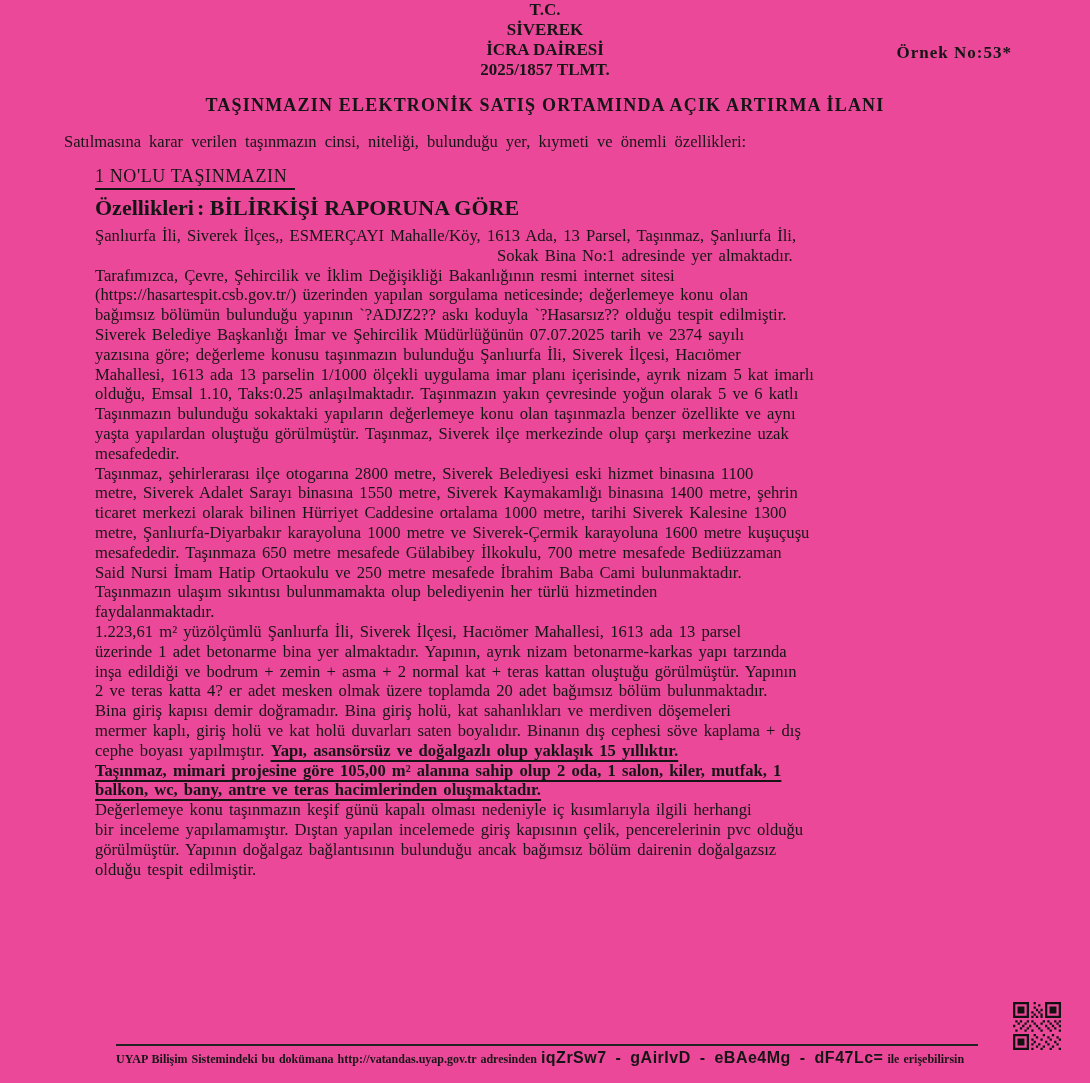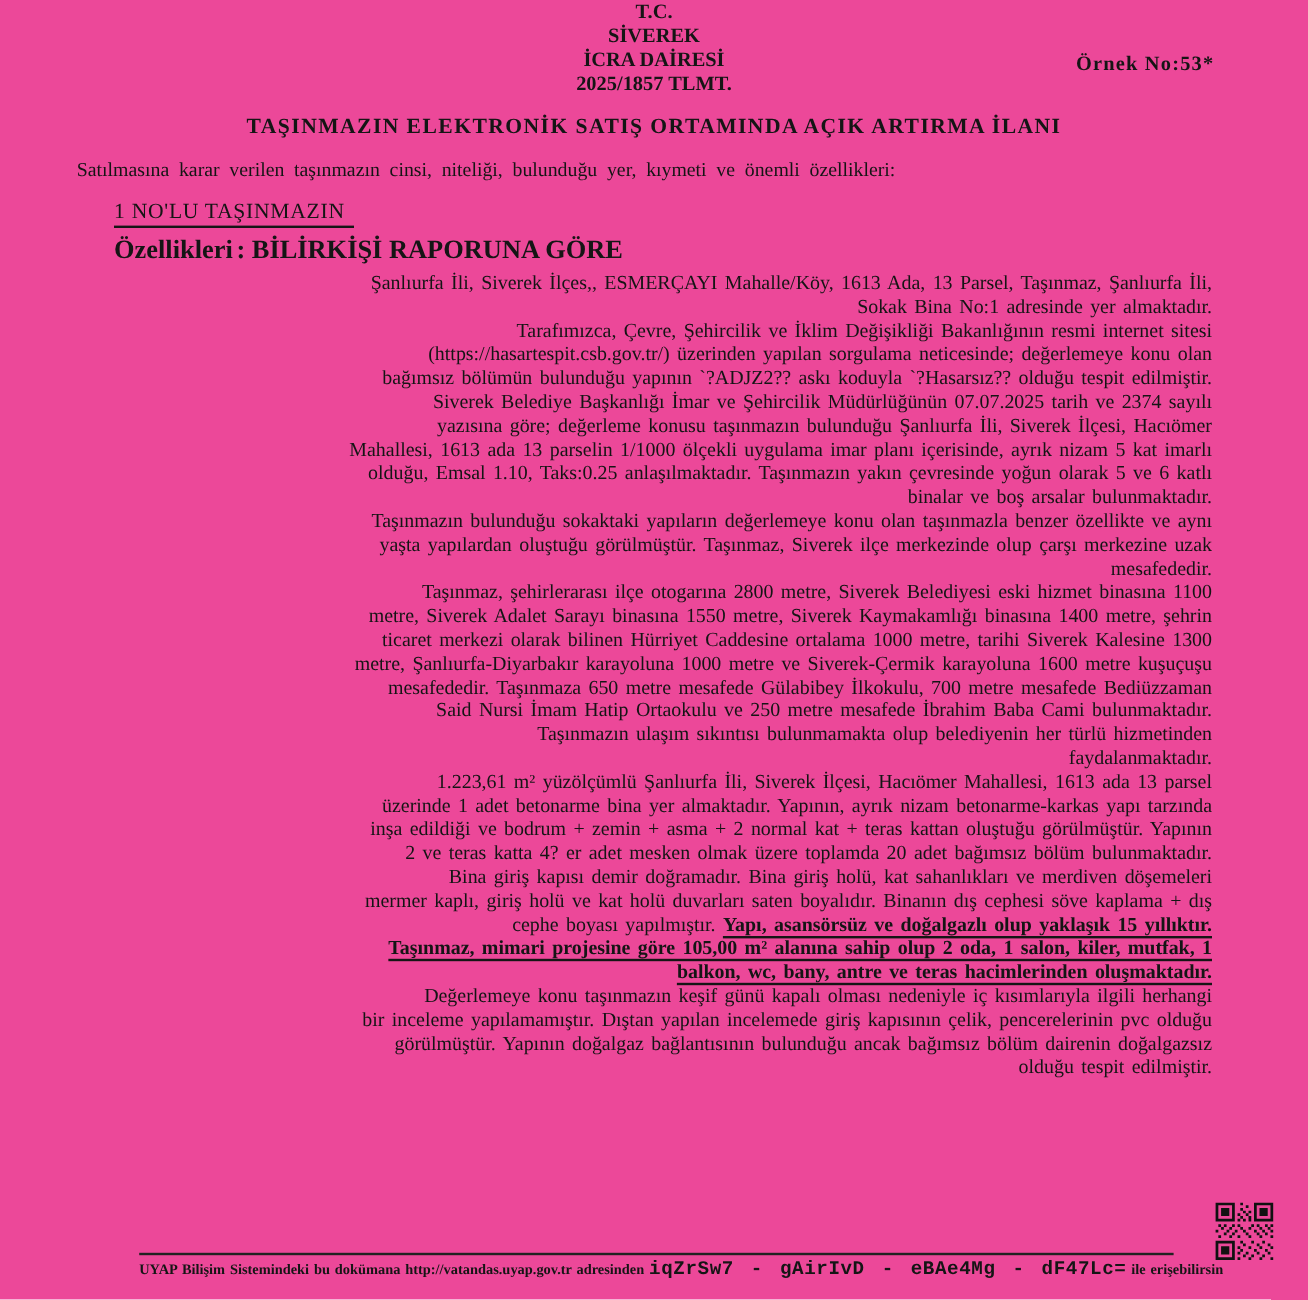--- a/index.html
+++ b/index.html
@@ -24,38 +24,37 @@
     margin:16px 70px 0 64px;font-size:16.5px;
     word-spacing:4px;white-space:nowrap;
   }
   .section{margin:14px 0 0 95px;font-size:18px;font-weight:400;letter-spacing:0.6px;}
   .section .ul{border-bottom:2.5px solid #151515;padding-right:8px;padding-bottom:2px;}
   .features{margin:8px 0 0 95px;font-size:22px;font-weight:700;}
   .features .lbl{display:inline-block;width:102px;}
   .body-lines{
     margin:5px 80px 0 95px;font-size:16.6px;line-height:19.8px;
     word-spacing:2px;
-    text-align:right;
   }
   .line{white-space:nowrap;}
   .line.indent{padding-left:402px;}
   .line.emphasis,.emph{
     font-weight:700;text-decoration:underline;
     text-decoration-thickness:2px;text-underline-offset:4px;
   }
   .footer-rule{
     position:absolute;left:116px;width:862px;top:1044px;
     border-top:2.5px solid #222222;
   }
   .footer{
     position:absolute;left:116px;top:1049px;font-size:12px;
     font-weight:700;white-space:nowrap;word-spacing:1px;
   }
   .footer .code{
-    font-family:Liberation Mono, monospace;font-size:16px;
+    font-family:Liberation Sans, sans-serif;font-size:16px;
     font-weight:700;letter-spacing:0.5px;word-spacing:4px;
   }
   .qr{position:absolute;right:28px;top:1002px;width:50px;height:48px;}
 </style>
 </head>
 <body>
 
 <div class="page">
 
   <div class="ornek">Örnek No:53*</div>
@@ -82,21 +81,20 @@
   <div class="body-lines">
       <div class="line normal">Şanlıurfa İli, Siverek İlçes,, ESMERÇAYI Mahalle/Köy, 1613 Ada, 13 Parsel, Taşınmaz, Şanlıurfa İli,</div>
       <div class="line indent">Sokak Bina No:1 adresinde yer almaktadır.</div>
       <div class="line normal">Tarafımızca, Çevre, Şehircilik ve İklim Değişikliği Bakanlığının resmi internet sitesi</div>
       <div class="line normal">(https://hasartespit.csb.gov.tr/) üzerinden yapılan sorgulama neticesinde; değerlemeye konu olan</div>
       <div class="line normal">bağımsız bölümün bulunduğu yapının `?ADJZ2?? askı koduyla `?Hasarsız?? olduğu tespit edilmiştir.</div>
       <div class="line normal">Siverek Belediye Başkanlığı İmar ve Şehircilik Müdürlüğünün 07.07.2025 tarih ve 2374 sayılı</div>
       <div class="line normal">yazısına göre; değerleme konusu taşınmazın bulunduğu Şanlıurfa İli, Siverek İlçesi, Hacıömer</div>
       <div class="line normal">Mahallesi, 1613 ada 13 parselin 1/1000 ölçekli uygulama imar planı içerisinde, ayrık nizam 5 kat imarlı</div>
       <div class="line normal">olduğu, Emsal 1.10, Taks:0.25 anlaşılmaktadır. Taşınmazın yakın çevresinde yoğun olarak 5 ve 6 katlı</div>
-      <div class="line indent">binalar ve boş arsalar bulunmaktadır.</div>
       <div class="line normal">Taşınmazın bulunduğu sokaktaki yapıların değerlemeye konu olan taşınmazla benzer özellikte ve aynı</div>
       <div class="line normal">yaşta yapılardan oluştuğu görülmüştür. Taşınmaz, Siverek ilçe merkezinde olup çarşı merkezine uzak</div>
       <div class="line normal">mesafededir.</div>
       <div class="line normal">Taşınmaz, şehirlerarası ilçe otogarına 2800 metre, Siverek Belediyesi eski hizmet binasına 1100</div>
       <div class="line normal">metre, Siverek Adalet Sarayı binasına 1550 metre, Siverek Kaymakamlığı binasına 1400 metre, şehrin</div>
       <div class="line normal">ticaret merkezi olarak bilinen Hürriyet Caddesine ortalama 1000 metre, tarihi Siverek Kalesine 1300</div>
       <div class="line normal">metre, Şanlıurfa-Diyarbakır karayoluna 1000 metre ve Siverek-Çermik karayoluna 1600 metre kuşuçuşu</div>
       <div class="line normal">mesafededir. Taşınmaza 650 metre mesafede Gülabibey İlkokulu, 700 metre mesafede Bediüzzaman</div>
       <div class="line normal">Said Nursi İmam Hatip Ortaokulu ve 250 metre mesafede İbrahim Baba Cami bulunmaktadır.</div>
       <div class="line normal">Taşınmazın ulaşım sıkıntısı bulunmamakta olup belediyenin her türlü hizmetinden</div>

